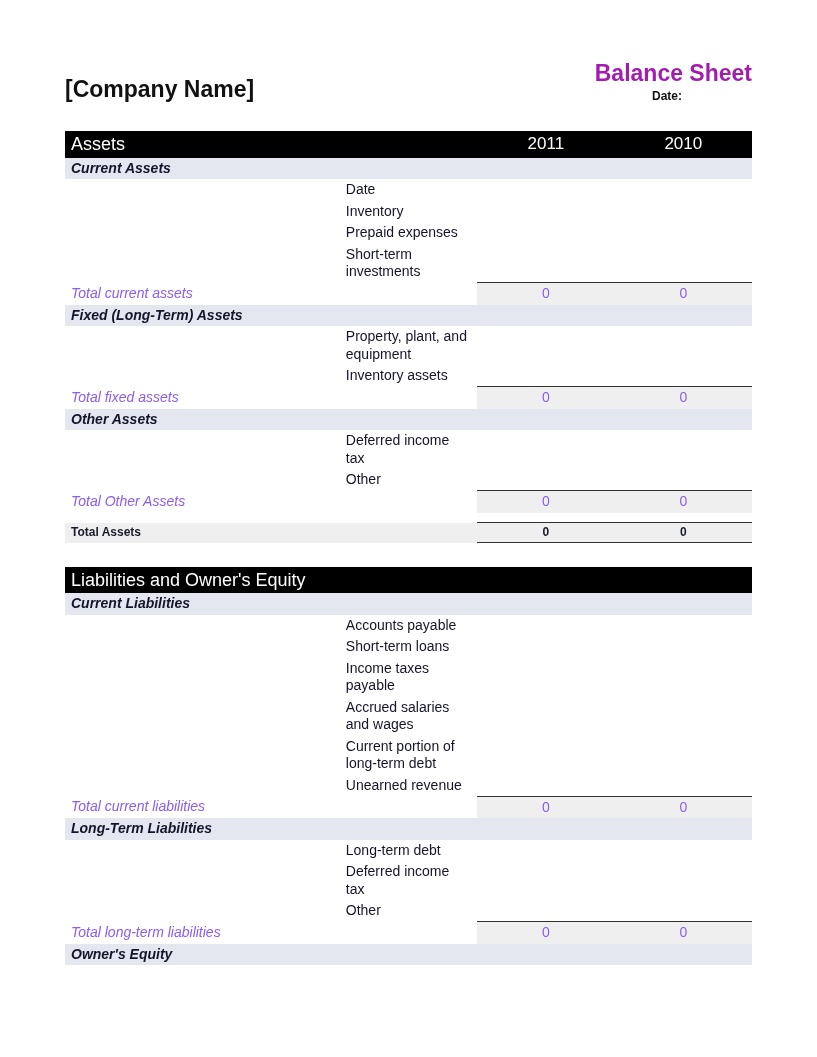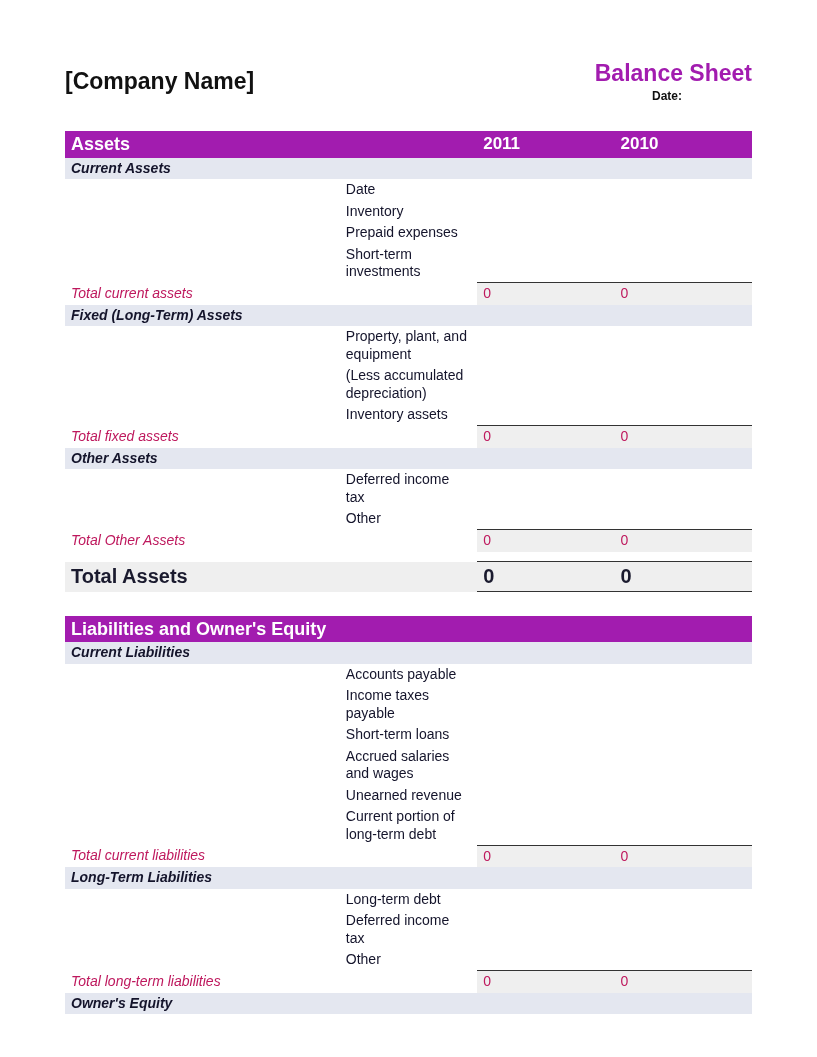--- a/index.html
+++ b/index.html
@@ -7,21 +7,21 @@
     font-family: Arial, Helvetica, sans-serif;
     background: #fff;
     width: 817px;
     padding: 60px 65px 0 65px;
     color: #1a1a2e;
     font-size: 14px;
   }
   .header {
     display: flex;
     justify-content: space-between;
-    align-items: center;
+    align-items: flex-end;
     margin-bottom: 28px;
   }
   .company {
     font-size: 23px;
     font-weight: bold;
     color: #111;
   }
   .title-block { text-align: right; }
   .title {
     font-size: 23px;
@@ -36,48 +36,48 @@
     padding-right: 70px;
   }
   table {
     width: 100%;
     border-collapse: collapse;
     table-layout: fixed;
   }
   td { padding: 2px 6px; vertical-align: top; line-height: 1.25; }
   .col1 { width: 200px; }
   .col2 { width: auto; }
-  .col3, .col4 { width: 100px; text-align: left; }
+  .col3, .col4 { width: 100px; text-align: center; }
   .section-head {
-    background: #a21caf;
+    background: #000000;
     color: #fff;
-    font-weight: bold;
+    font-weight: normal;
     font-size: 18px;
   }
   .section-head .col3, .section-head .col4 { font-size: 17px; }
   .subhead {
     background: #e4e7f0;
     font-weight: bold;
     font-style: italic;
     color: #14142b;
   }
   .item td { color: #14142b; }
   .total-row {
     font-style: italic;
-    color: #be185d;
+    color: #8b5cf6;
   }
   .total-row .col3, .total-row .col4 {
     background: #efefef;
     border-top: 1px solid #333;
     font-style: normal;
   }
   .grand-total {
     background: #efefef;
     font-weight: bold;
-    font-size: 20px;
+    font-size: 12px;
   }
   .grand-total .col3, .grand-total .col4 {
     border-top: 1px solid #333;
     border-bottom: 1px solid #333;
   }
   .spacer td { height: 10px; }
   .spacer-big td { height: 24px; }
 </style>
 </head>
 <body>
@@ -140,26 +140,20 @@
     <td colspan="4">Fixed (Long-Term) Assets</td>
   </tr>
   <tr class="item">
         <td></td>
         <td>Property, plant, and equipment</td>
         <td></td>
         <td></td>
       </tr>
   <tr class="item">
         <td></td>
-        <td>(Less accumulated depreciation)</td>
-        <td></td>
-        <td></td>
-      </tr>
-  <tr class="item">
-        <td></td>
         <td>Inventory assets</td>
         <td></td>
         <td></td>
       </tr>
   <tr class="total-row">
     <td colspan="2">Total fixed assets</td>
     <td class="col3">0</td>
     <td class="col4">0</td>
   </tr>
   <tr class="subhead">
@@ -201,45 +195,45 @@
     <td colspan="4">Current Liabilities</td>
   </tr>
   <tr class="item">
         <td></td>
         <td>Accounts payable</td>
         <td></td>
         <td></td>
       </tr>
   <tr class="item">
         <td></td>
+        <td>Short-term loans</td>
+        <td></td>
+        <td></td>
+      </tr>
+  <tr class="item">
+        <td></td>
         <td>Income taxes payable</td>
         <td></td>
         <td></td>
       </tr>
   <tr class="item">
         <td></td>
-        <td>Short-term loans</td>
-        <td></td>
-        <td></td>
-      </tr>
-  <tr class="item">
-        <td></td>
         <td>Accrued salaries and wages</td>
         <td></td>
         <td></td>
       </tr>
   <tr class="item">
         <td></td>
+        <td>Current portion of long-term debt</td>
+        <td></td>
+        <td></td>
+      </tr>
+  <tr class="item">
+        <td></td>
         <td>Unearned revenue</td>
-        <td></td>
-        <td></td>
-      </tr>
-  <tr class="item">
-        <td></td>
-        <td>Current portion of long-term debt</td>
         <td></td>
         <td></td>
       </tr>
   <tr class="total-row">
     <td colspan="2">Total current liabilities</td>
     <td class="col3">0</td>
     <td class="col4">0</td>
   </tr>
   <tr class="subhead">
     <td colspan="4">Long-Term Liabilities</td>

